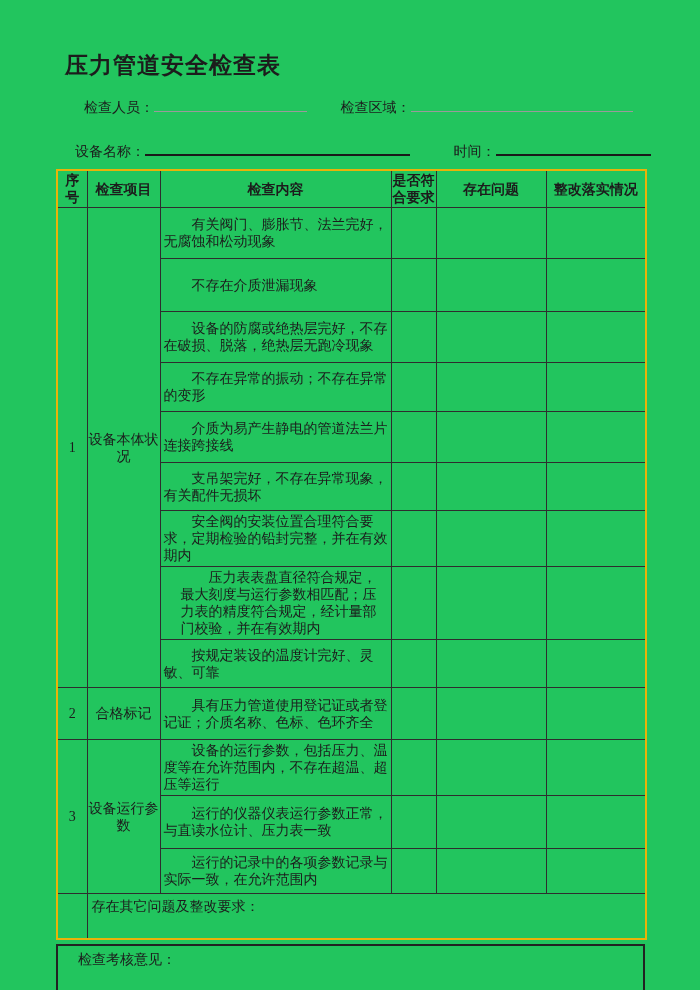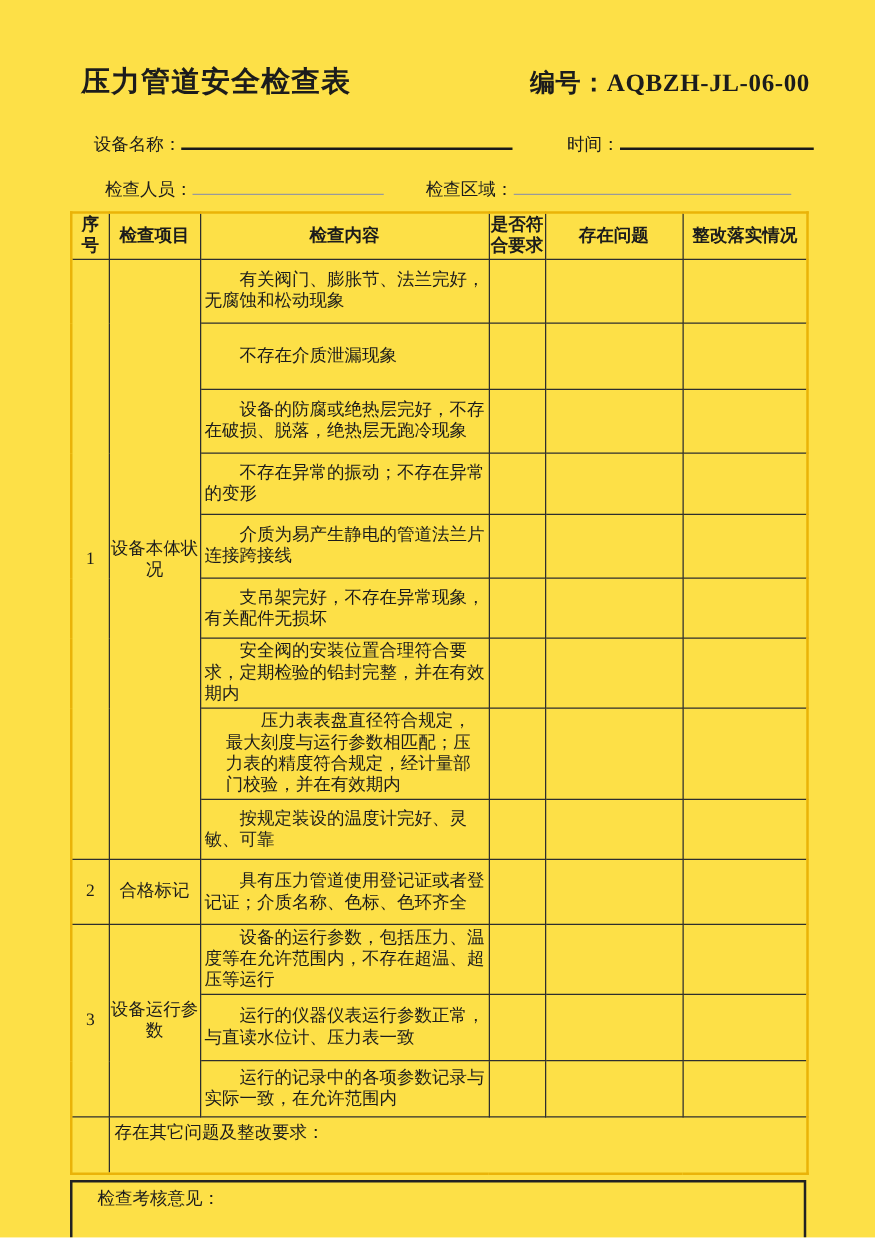--- a/index.html
+++ b/index.html
@@ -1,20 +1,20 @@
 <!DOCTYPE html>
 <html><head>
 <meta charset="utf-8">
 <style>
   html, body { margin: 0; padding: 0; background: #ffffff; }
   .page {
     position: relative;
     width: 700px;
     height: 990px;
-    background: #fde047;
+    background: #22c55e;
     font-family: "Liberation Serif", "DejaVu Serif", serif;
     color: #1c1c1c;
     overflow: hidden;
   }
   .header-row {
     display: flex;
     justify-content: space-between;
     align-items: baseline;
     margin: 50px 52px 0 65px;
   }
@@ -110,31 +110,30 @@
     line-height: 17px;
   }
 </style>
 </head>
 <body>
 
 <div class="page">
 
   <div class="header-row">
     <h1 class="title">压力管道安全检查表</h1>
-    <div class="doc-no"><span>编号：</span><span>AQBZH-JL-06-00</span></div>
+  </div>
+
+  <div class="field-row row1">
+    <span class="flabel">检查人员：</span><span class="fill light w153"></span>
+    <span class="flabel gap1">检查区域：</span><span class="fill light w222"></span>
   </div>
 
   <div class="field-row row2">
     <span class="flabel">设备名称：</span><span class="fill dark w265"></span>
     <span class="flabel gap2">时间：</span><span class="fill dark w155"></span>
-  </div>
-
-  <div class="field-row row1">
-    <span class="flabel">检查人员：</span><span class="fill light w153"></span>
-    <span class="flabel gap1">检查区域：</span><span class="fill light w222"></span>
   </div>
 
   <table class="inspection">
     <colgroup>
       <col style="width:30px">
         <col style="width:73px">
         <col style="width:231px">
       <col style="width:45px">
         <col style="width:110px">
         <col style="width:100px">

